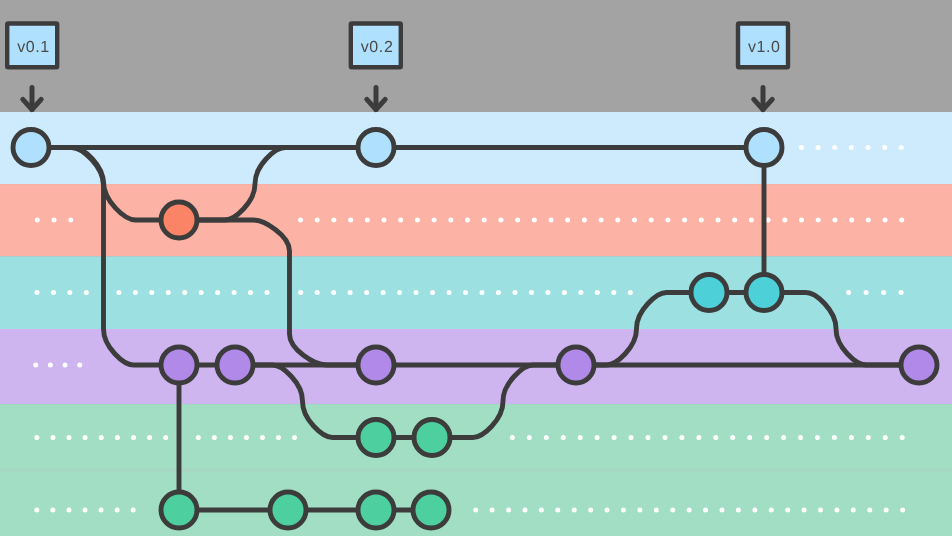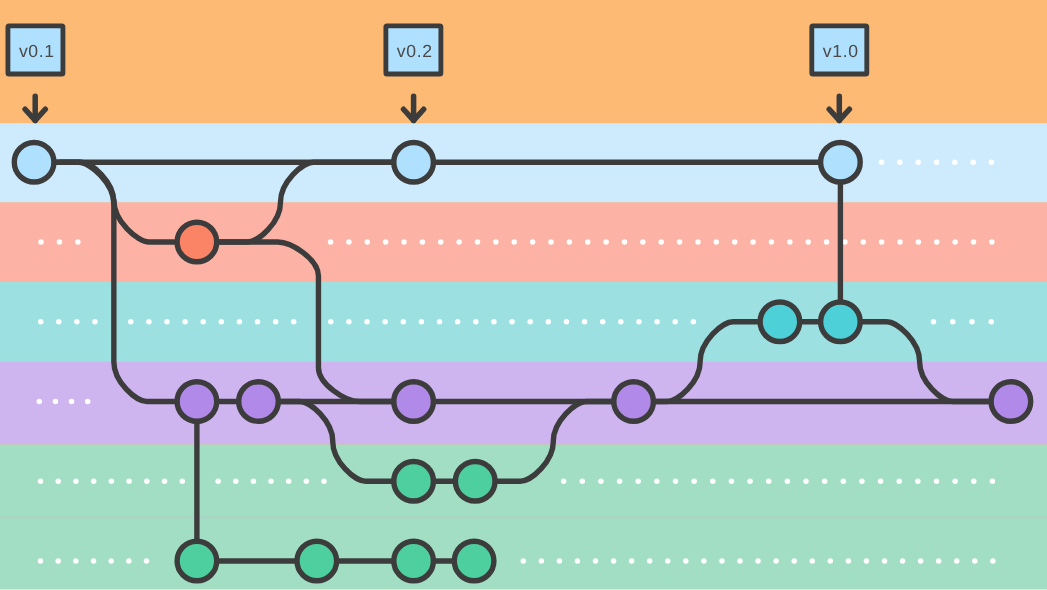--- a/index.html
+++ b/index.html
@@ -1,18 +1,18 @@
 <!DOCTYPE html>
 <html><head>
 <meta charset="utf-8">
 <title>Git Branch Diagram</title>
 <style>
   html,body{margin:0;padding:0;background:#ffffff;}
   body{width:952px;height:536px;overflow:hidden;font-family:"Liberation Sans",sans-serif;}
-  #stage{position:relative;width:952px;height:536px;background:#fdba74;}
+  #stage{position:relative;width:952px;height:536px;background:#a3a3a3;}
   svg.diagram{position:absolute;left:0;top:0;width:952px;height:536px;display:block;}
   .tag-text{font-family:"Liberation Sans",sans-serif;font-size:16px;letter-spacing:0.6px;fill:#4a4a4a;-webkit-font-smoothing:antialiased;text-rendering:geometricPrecision;}
 </style>
 </head>
 <body>
 
 <div id="stage">
   <svg class="diagram" viewBox="0 0 952 536" xmlns="http://www.w3.org/2000/svg">
     <g id="bands">
         <rect x="0" y="112" width="952" height="72.1" fill="#CDEBFD"></rect>

